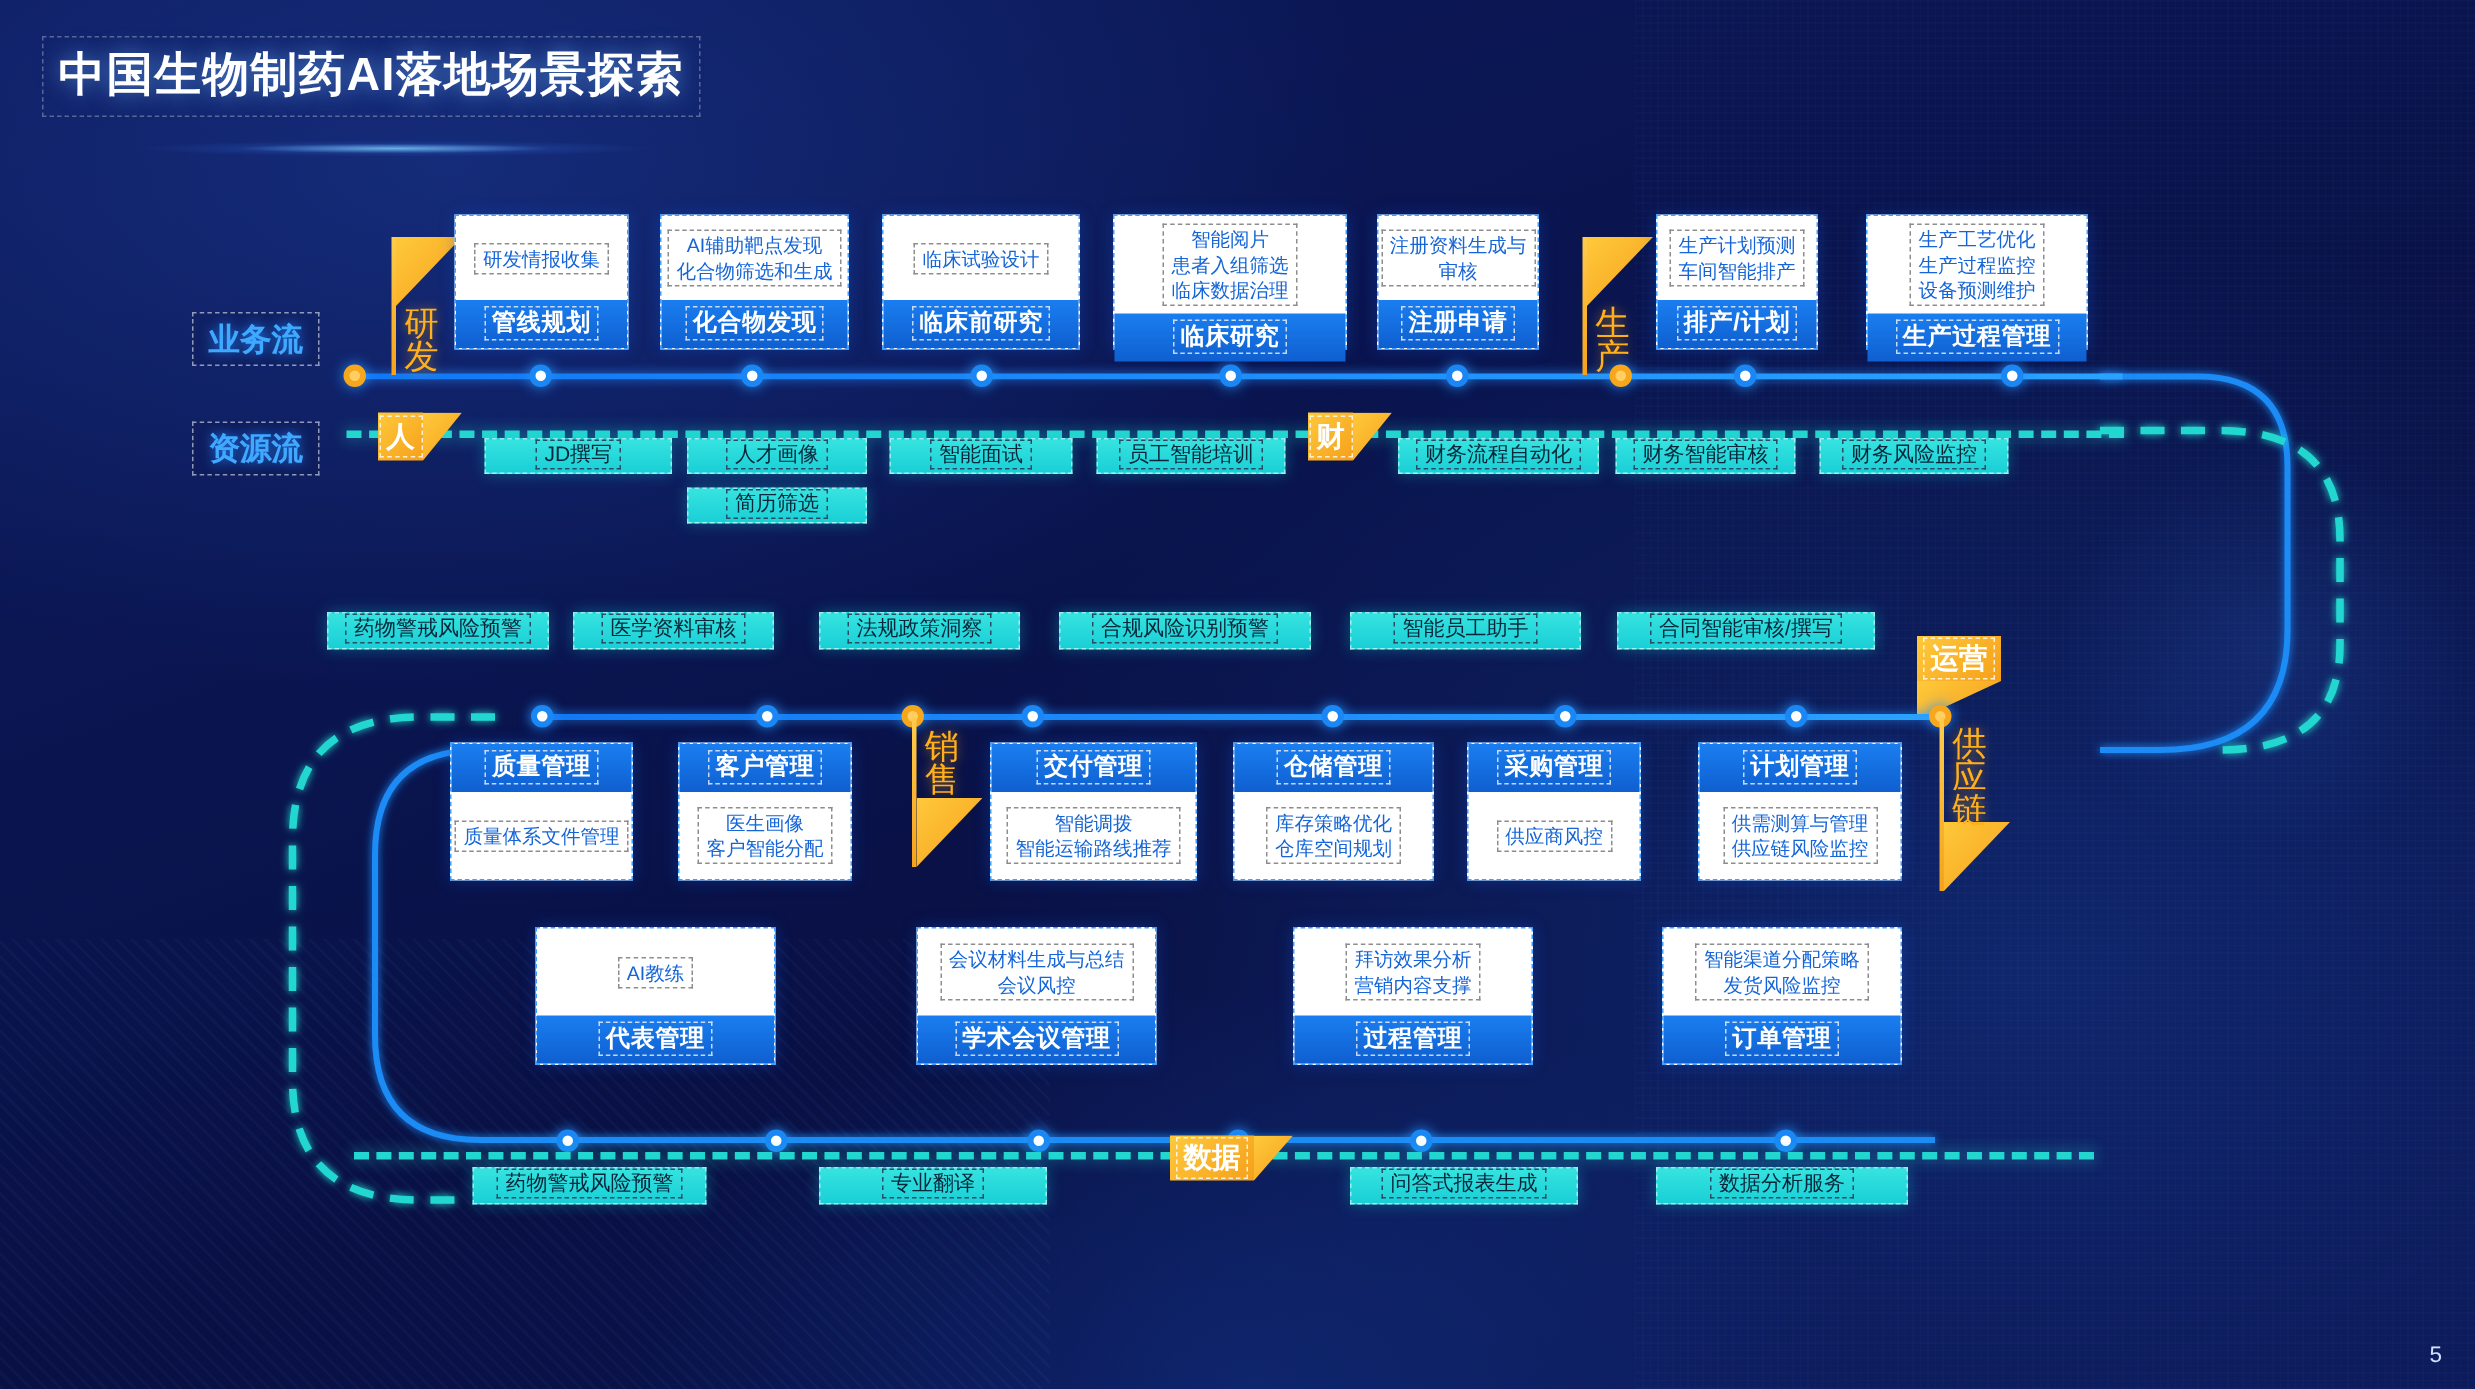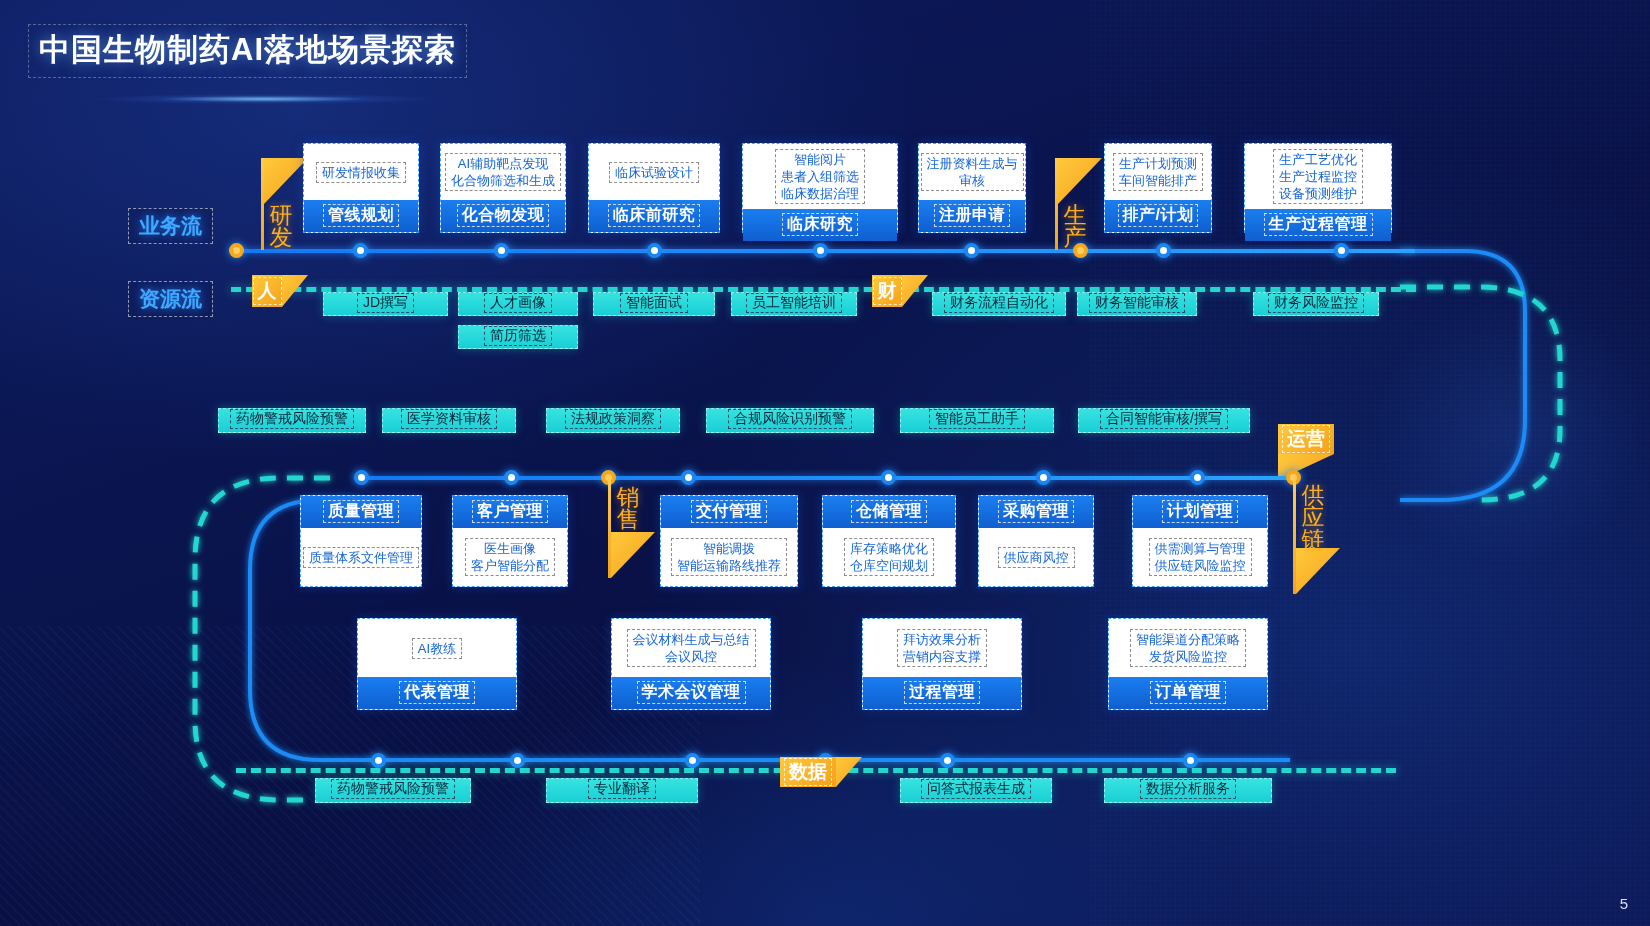--- a/index.html
+++ b/index.html
@@ -324,21 +324,21 @@
   <div class="tpill" style="left:458px; top:325px; width:120px; height:24px;">
       <span>简历筛选</span>
     </div>
 
   <div class="tpill" style="left:932px; top:292px; width:134px; height:24px;font-family:Liberation Serif, serif;">
       <span>财务流程自动化</span>
     </div>
   <div class="tpill" style="left:1077px; top:292px; width:120px; height:24px;">
       <span>财务智能审核</span>
     </div>
-  <div class="tpill" style="left:1213px; top:292px; width:126px; height:24px;margin-left:40px;">
+  <div class="tpill" style="left:1213px; top:292px; width:126px; height:24px;">
       <span>财务风险监控</span>
     </div>
 
   <div class="tpill" style="left:218px; top:408px; width:148px; height:25px;">
       <span>药物警戒风险预警</span>
     </div>
   <div class="tpill" style="left:382px; top:408px; width:134px; height:25px;">
       <span>医学资料审核</span>
     </div>
   <div class="tpill" style="left:546px; top:408px; width:134px; height:25px;">

